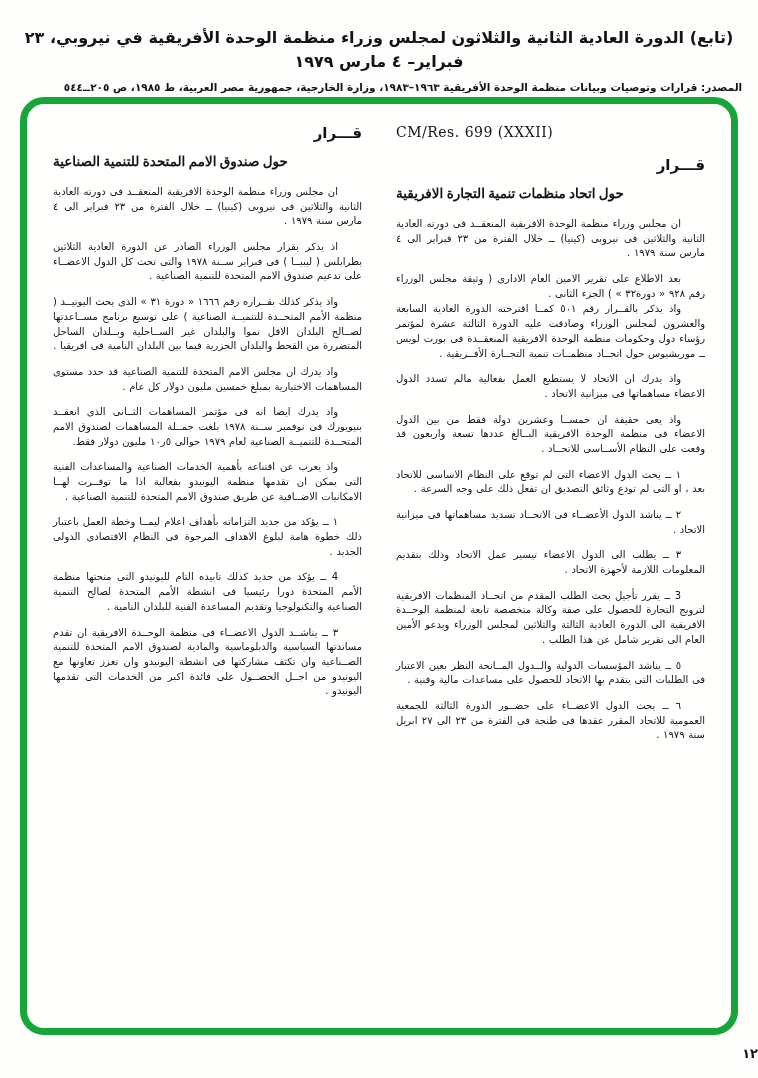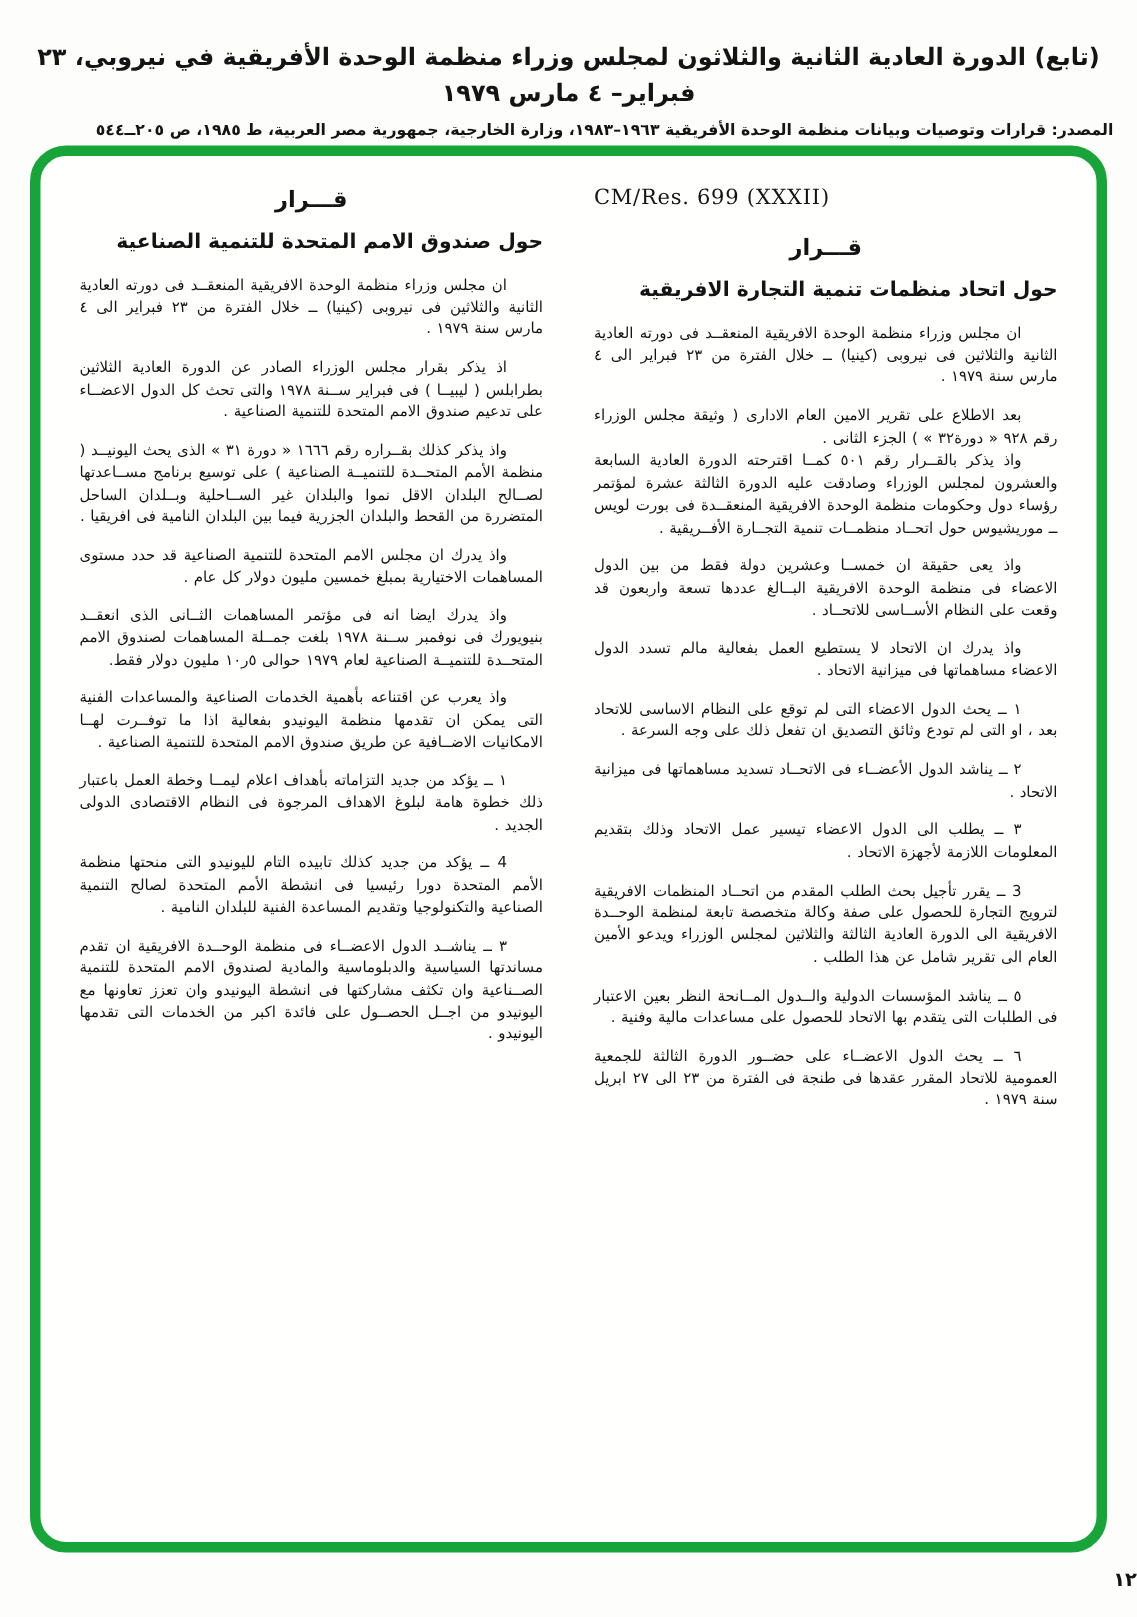--- a/index.html
+++ b/index.html
@@ -43,28 +43,29 @@
 
   .res-ref {
     direction: ltr;
     text-align: left;
     font-family: "DejaVu Serif", serif;
     font-size: 14px;
     letter-spacing: .5px;
     margin-bottom: 16px;
   }
   .res-kind {
-    direction: rtl; text-align: center;
+    direction: rtl; text-align: right;
     font-weight: bold; font-size: 15px;
     margin-bottom: 11px;
   }
   .res-title {
-    direction: rtl; text-align: right;
+    direction: rtl; text-align: left;
     font-weight: bold; font-size: 13.5px;
     margin-bottom: 15px;
+    font-family: Liberation Serif, serif;
   }
   .res-body p {
     direction: rtl;
     text-align: justify;
     font-size: 10px;
     line-height: 1.47;
     text-indent: 24px;
     margin-bottom: 11px;
     word-spacing: .5px;
   }
@@ -93,22 +94,22 @@
     <div class="columns">
 
       <div class="col">
         <div class="res-ref">CM/Res. 699 (XXXII)</div>
         <div class="res-kind">قـــرار</div>
         <div class="res-title">حول اتحاد منظمات تنمية التجارة الافريقية</div>
         <div class="res-body">
           <p>ان مجلس وزراء منظمة الوحدة الافريقية المنعقــد فى دورته العادية الثانية والثلاثين فى نيروبى (كينيا) ــ خلال الفترة من ٢٣ فبراير الى ٤ مارس سنة ١٩٧٩ .</p>
           <p class="flush">بعد الاطلاع على تقرير الامين العام الادارى ( وثيقة مجلس الوزراء رقم ٩٢٨ « دورة٣٢ » ) الجزء الثانى .</p>
           <p>واذ يذكر بالقــرار رقم ٥٠١ كمــا اقترحته الدورة العادية السابعة والعشرون لمجلس الوزراء وصادقت عليه الدورة الثالثة عشرة لمؤتمر رؤساء دول وحكومات منظمة الوحدة الافريقية المنعقــدة فى بورت لويس ــ موريشيوس حول اتحــاد منظمــات تنمية التجــارة الأفــريقية .</p>
+          <p>واذ يدرك ان الاتحاد لا يستطيع العمل بفعالية مالم تسدد الدول الاعضاء مساهماتها فى ميزانية الاتحاد .</p>
           <p>واذ يعى حقيقة ان خمســا وعشرين دولة فقط من بين الدول الاعضاء فى منظمة الوحدة الافريقية البــالغ عددها تسعة واربعون قد وقعت على النظام الأســاسى للاتحــاد .</p>
-          <p>واذ يدرك ان الاتحاد لا يستطيع العمل بفعالية مالم تسدد الدول الاعضاء مساهماتها فى ميزانية الاتحاد .</p>
           <p>١ ــ يحث الدول الاعضاء التى لم توقع على النظام الاساسى للاتحاد بعد ، او التى لم تودع وثائق التصديق ان تفعل ذلك على وجه السرعة .</p>
           <p>٢ ــ يناشد الدول الأعضــاء فى الاتحــاد تسديد مساهماتها فى ميزانية الاتحاد .</p>
           <p>٣ ــ يطلب الى الدول الاعضاء تيسير عمل الاتحاد وذلك بتقديم المعلومات اللازمة لأجهزة الاتحاد .</p>
           <p>3 ــ يقرر تأجيل بحث الطلب المقدم من اتحــاد المنظمات الافريقية لترويج التجارة للحصول على صفة وكالة متخصصة تابعة لمنظمة الوحــدة الافريقية الى الدورة العادية الثالثة والثلاثين لمجلس الوزراء ويدعو الأمين العام الى تقرير شامل عن هذا الطلب .</p>
           <p>٥ ــ يناشد المؤسسات الدولية والــدول المــانحة النظر بعين الاعتبار فى الطلبات التى يتقدم بها الاتحاد للحصول على مساعدات مالية وفنية .</p>
           <p>٦ ــ يحث الدول الاعضــاء على حضــور الدورة الثالثة للجمعية العمومية للاتحاد المقرر عقدها فى طنجة فى الفترة من ٢٣ الى ٢٧ ابريل سنة ١٩٧٩ .</p>
         </div>
       </div>
 
       <div class="col">

